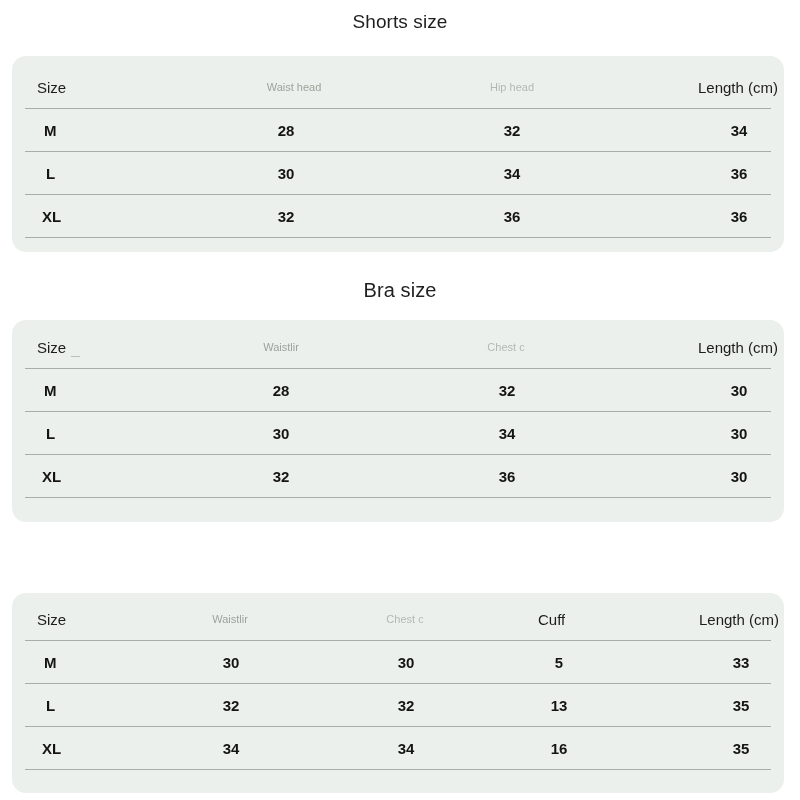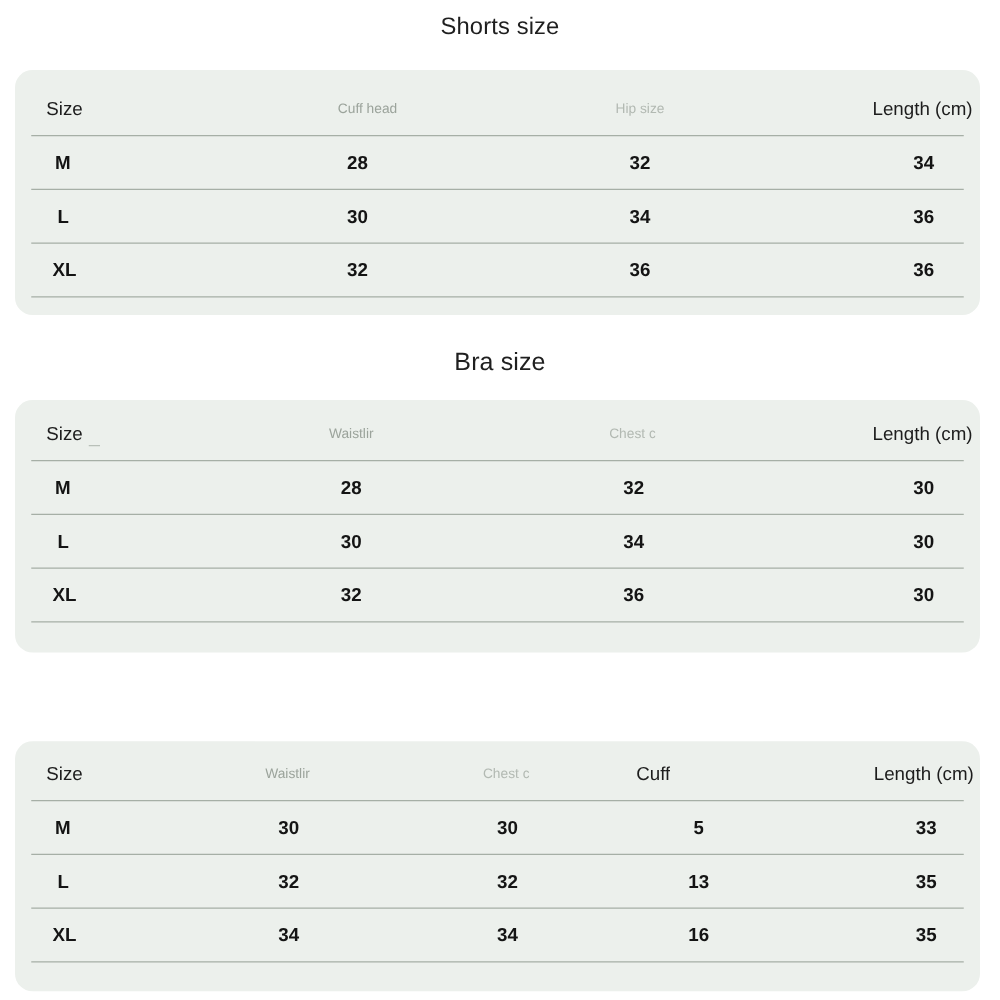--- a/index.html
+++ b/index.html
@@ -119,22 +119,22 @@
 
 <div class="page">
 
   <div class="section-title title-1">Shorts size</div>
 
   <div class="card card-1">
     <div class="tbl">
 
       <div class="row head" style="top:10px;">
         <div class="cell" style="left:12px;">Size</div>
-        <div class="cell dim c" style="left:269px;">Cuff head</div>
-        <div class="cell dim faint c" style="left:487px;">Hip size</div>
+        <div class="cell dim c" style="left:269px;">Waist head</div>
+        <div class="cell dim faint c" style="left:487px;">Hip head</div>
         <div class="cell c" style="left:713px;">Length (cm)</div>
         <div class="rule"></div>
       </div>
 
       <div class="row body" style="top:53px;">
         <div class="cell" style="left:19px;">M</div>
         <div class="cell c" style="left:261px;">28</div>
         <div class="cell c" style="left:487px;">32</div>
         <div class="cell c" style="left:714px;">34</div>
         <div class="rule"></div>
@@ -201,21 +201,21 @@
   </div>
 
 
   <div class="card card-3">
     <div class="tbl">
 
       <div class="row head" style="top:5px;">
         <div class="cell" style="left:12px;">Size</div>
         <div class="cell dim c" style="left:205px;">Waistlir</div>
         <div class="cell dim faint c" style="left:380px;">Chest c</div>
-        <div class="cell" style="left:484px;">Cuff</div>
+        <div class="cell" style="left:513px;">Cuff</div>
         <div class="cell c" style="left:714px;">Length (cm)</div>
         <div class="rule"></div>
       </div>
 
       <div class="row body" style="top:48px;">
         <div class="cell" style="left:19px;">M</div>
         <div class="cell c" style="left:206px;">30</div>
         <div class="cell c" style="left:381px;">30</div>
         <div class="cell c" style="left:534px;">5</div>
         <div class="cell c" style="left:716px;">33</div>

